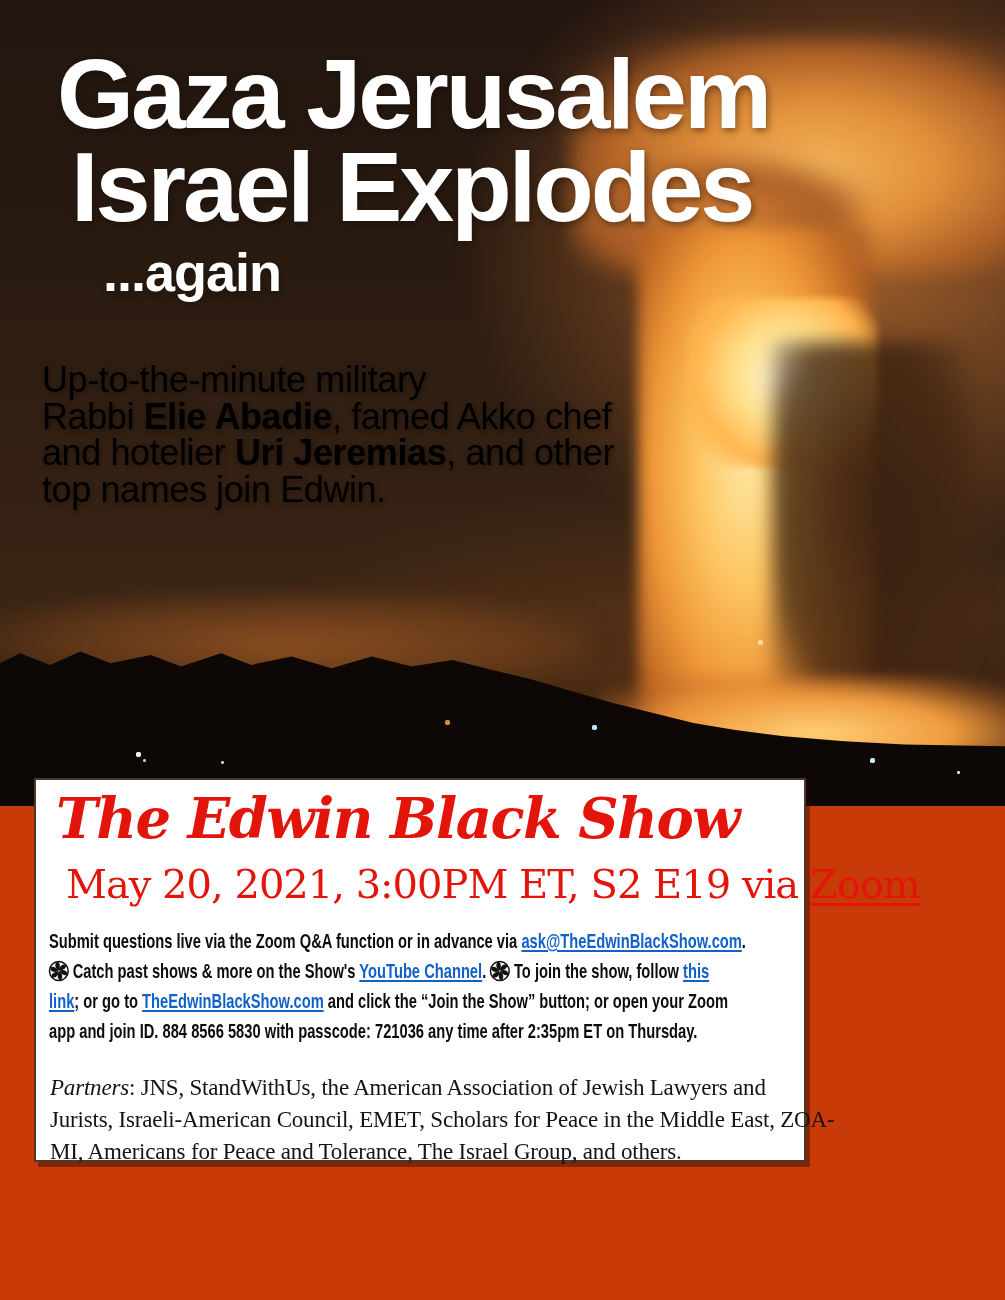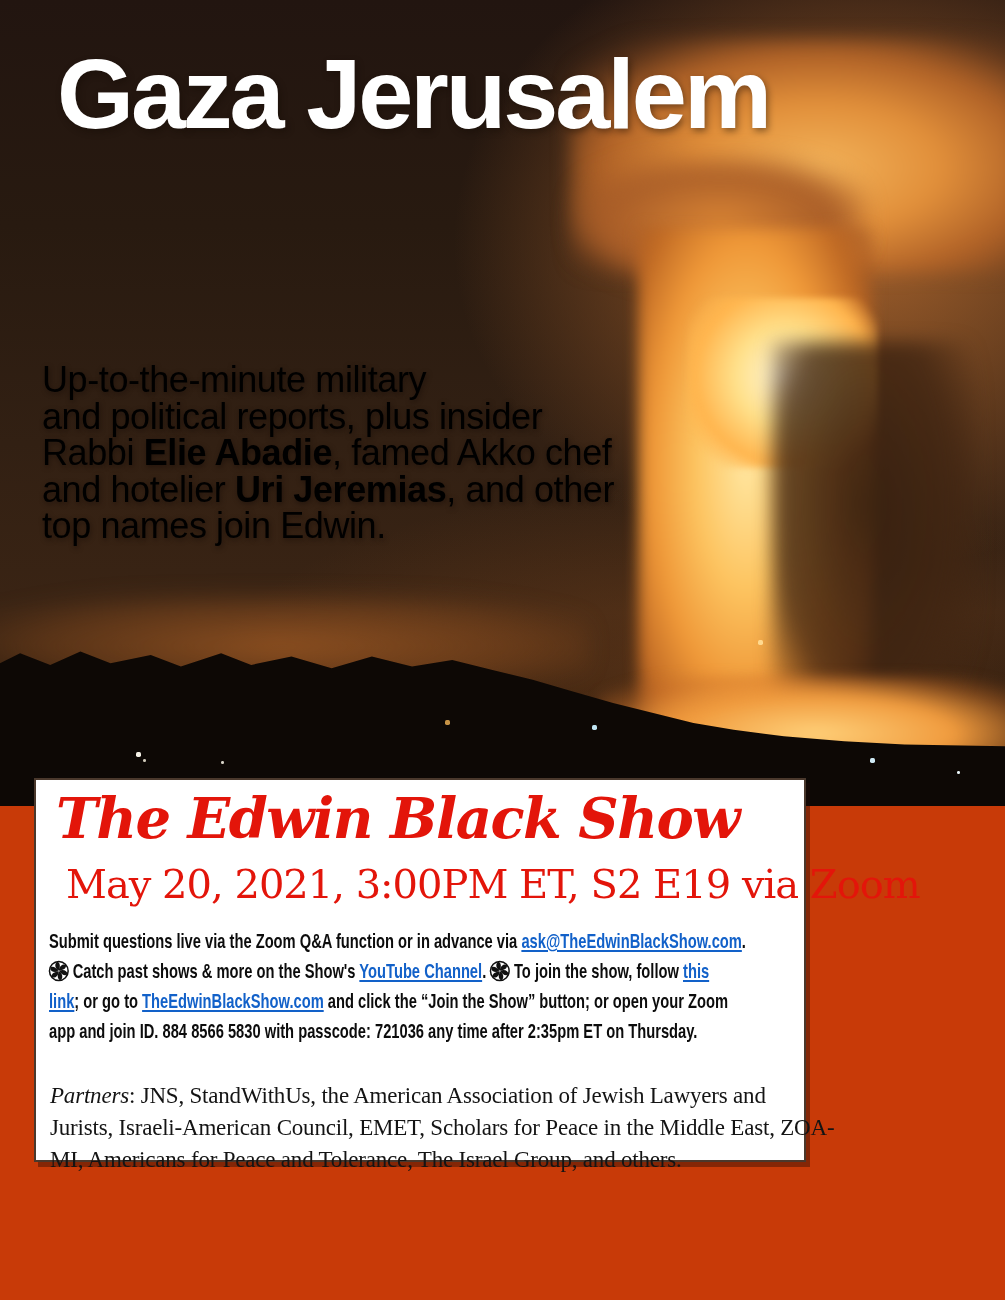--- a/index.html
+++ b/index.html
@@ -53,37 +53,37 @@
   .h-line1{left:57px;top:44px;font-size:99px;}
   .h-line2{left:71px;top:137px;font-size:99px;}
   .h-again{left:103px;top:245px;font-size:54px;letter-spacing:-1px;}
   
   .lede{position:absolute;left:42px;top:362px;color:#000000;font-size:36px;line-height:36.5px;
     text-shadow:1px 2px 5px rgba(20,10,5,.5);letter-spacing:-0.4px;}
   .lede .rich-line{white-space:nowrap;}
   .seg-bold{font-weight:700;}
   .seg-italic{font-style:italic;}
   .seg-link{color:var(--blue);text-decoration:underline;text-underline-offset:2px;cursor:pointer;}
-  .seg-rlink{text-decoration-thickness:3px;text-underline-offset:5px;cursor:pointer;}
+  .seg-rlink{text-decoration:underline;text-decoration-thickness:3px;text-underline-offset:5px;cursor:pointer;}
   
   .card{position:absolute;left:34px;top:778px;width:772px;height:384px;
     background:var(--card-bg);border:2px solid #4a382c;
     box-shadow:4px 5px 0 rgba(30,10,5,.4);}
   .card-title{position:absolute;left:20px;top:8px;color:var(--red);
     font-family:"DejaVu Serif",serif;font-weight:700;font-size:56px;line-height:1.1;
     letter-spacing:-1.5px;white-space:nowrap;font-style:italic;}
   .card-date{position:absolute;left:30px;top:82px;color:var(--red);
     font-family:"DejaVu Serif",serif;font-size:40px;line-height:1.1;
     letter-spacing:-1px;white-space:nowrap;}
   .card-body{position:absolute;left:13px;top:146px;width:1080px;color:#0c0c0c;
     font-size:21px;font-weight:700;line-height:30px;
     transform:scaleX(0.70);transform-origin:left top;}
   .card-body .rich-line{white-space:nowrap;}
   .card-body svg{display:inline-block;vertical-align:-4px;margin:0 3px;transform:scaleX(1.4);}
-  .partners{position:absolute;left:14px;top:300px;color:#141414;
+  .partners{position:absolute;left:14px;top:292px;color:#141414;
     font-family:"Liberation Serif",serif;font-size:23px;line-height:32px;letter-spacing:-0.2px;}
   .partners .rich-line{white-space:nowrap;}
 </style>
 </head>
 <body>
 
 <div class="poster">
 
   <div class="photo">
     <div class="fx cloud-top"></div>
@@ -91,24 +91,25 @@
     <div class="fx fire-column"></div>
     <div class="fx fireball"></div>
     <div class="fx dark-smoke"></div>
     <div class="fx horizon-glow-left"></div>
     <div class="fx base-glow"></div>
     <div class="fx foreground"></div>
     <div class="fx lights"></div>
   </div>
 
   <div class="headline-line h-line1">Gaza Jerusalem</div>
+  <div class="headline-line h-line2">Israel Explodes</div>
+  <div class="headline-line h-again">...again</div>
 
   <div class="lede">
       <div class="rich-line"><span>Up-to-the-minute military</span></div>
-      <div class="rich-line"><span>and political reports, plus insider</span></div>
       <div class="rich-line"><span>Rabbi </span><span class="seg-bold">Elie Abadie</span><span>, famed Akko chef</span></div>
       <div class="rich-line"><span>and hotelier </span><span class="seg-bold">Uri Jeremias</span><span>, and other</span></div>
       <div class="rich-line"><span>top names join Edwin.</span></div>
     </div>
 
   <div class="card">
     <div class="card-title">The Edwin Black Show</div>
     <div class="card-date"><span>May 20, 2021, 3:00PM ET, S2 E19 via </span><span class="seg-rlink">Zoom</span></div>
     <div class="card-body">
         <div class="rich-line"><span>Submit questions live via the Zoom Q&amp;A function or in advance via </span><span class="seg-link">ask@TheEdwinBlackShow.com</span><span>.</span></div>

